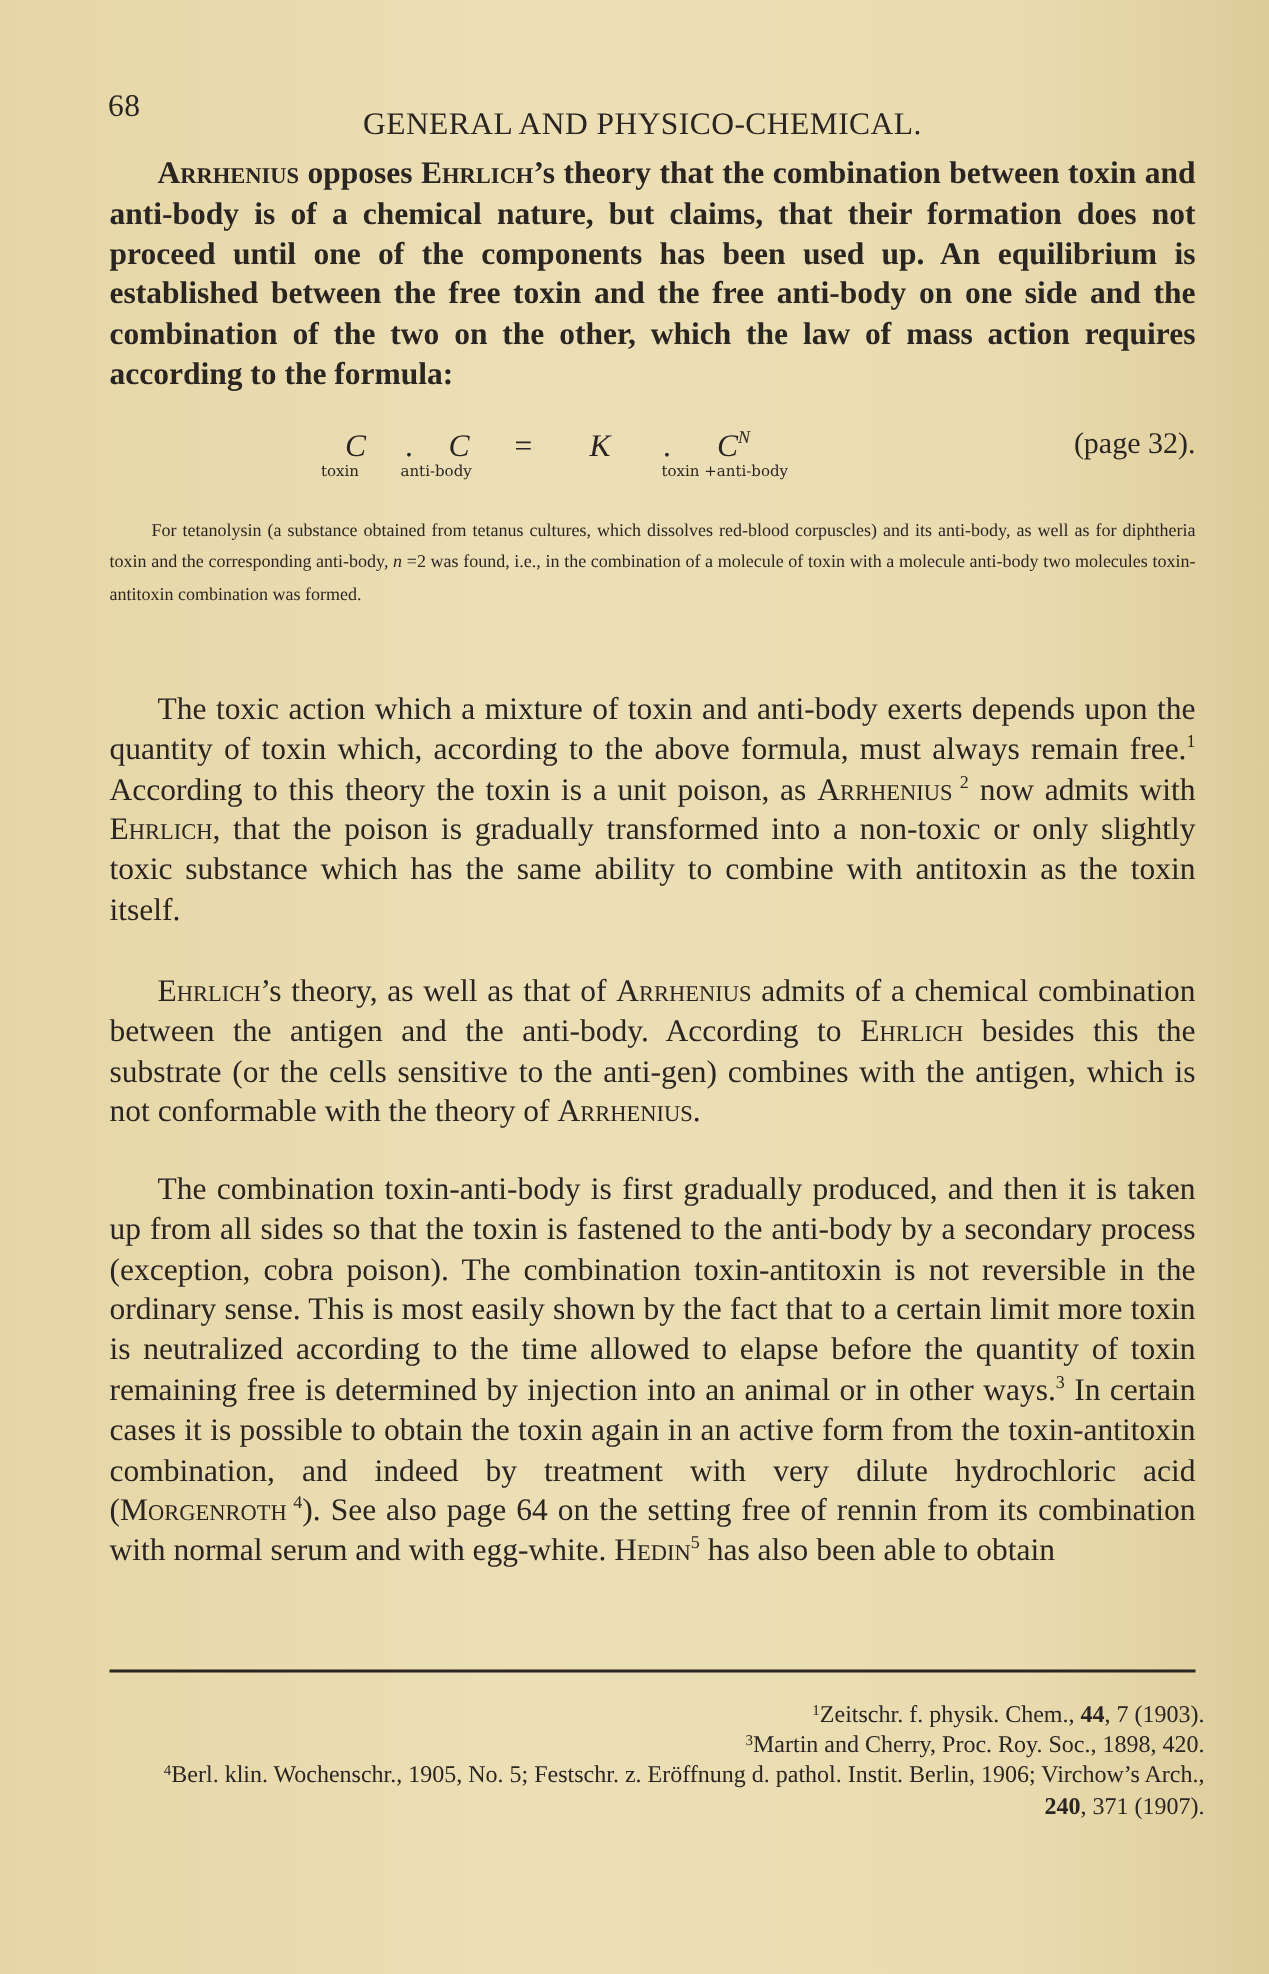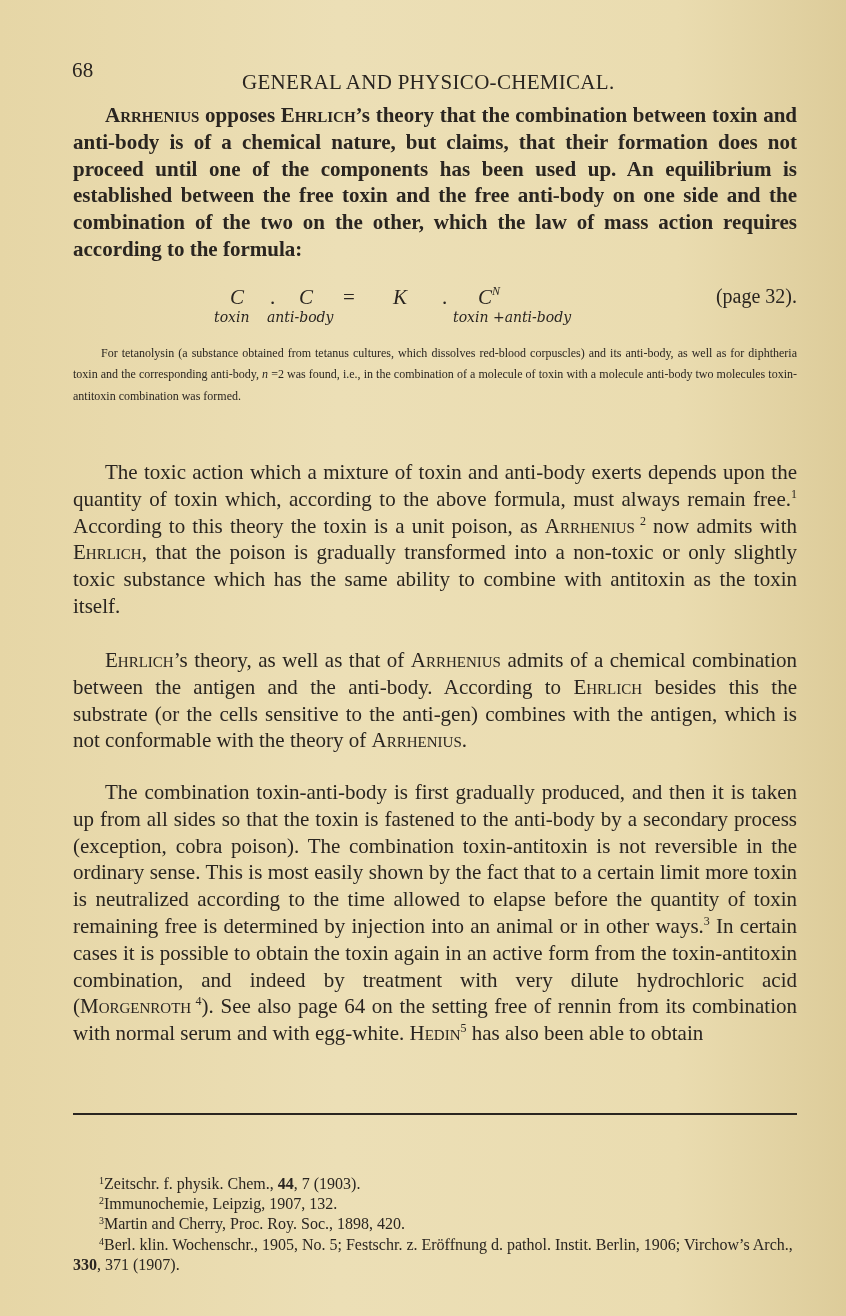--- a/index.html
+++ b/index.html
@@ -25,34 +25,34 @@
       font-size: 21px; line-height: 26.8px; text-align: justify;
     }
     .body-text p { margin: 0; text-indent: 32px; }
     .sc { font-variant: small-caps; }
     sup { font-size: 12px; line-height: 0; vertical-align: 8px; }
     .formula {
       position: absolute; top: 285px; left: 73px; width: 724px; height: 48px;
     }
     .formula .sym { position: absolute; top: 0; font-style: italic; font-size: 21px; }
     .formula .op { position: absolute; top: 0; font-size: 21px; }
-    .formula .sub { position: absolute; top: 24px; font-size: 14px; font-family: "DejaVu Serif", serif; font-style: italic; }
+    .formula .sub { position: absolute; top: 24px; font-size: 10px; font-family: "DejaVu Serif", serif; }
     .formula .ref { position: absolute; top: 0; right: 0; font-size: 20px; }
     .formula sup { font-size: 12px; vertical-align: 9px; font-style: italic; }
     .small-text {
       position: absolute; left: 73px; top: 343px; width: 724px;
       font-size: 12px; line-height: 21.4px; text-align: justify;
     }
     .small-text p { margin: 0; text-indent: 28px; }
     .footnote-rule {
       position: absolute; left: 73px; top: 1113px; width: 724px; height: 2px; background: #2a2520;
     }
     .footnotes {
-      position: absolute; left: 73px; top: 1174px; width: 730px;
-      font-size: 16px; line-height: 20.2px;
+      position: absolute; left: 73px; top: 1134px; width: 730px;
+      font-size: 16px; line-height: 20.2px; text-align: right;
     }
     .footnotes .fn { margin: 0; text-indent: 26px; }
     .footnotes sup { font-size: 10px; vertical-align: 5px; }
     .footnotes b { font-weight: bold; }
   </style>
 </head>
 <body>
 
 <div class="page">
 
@@ -68,21 +68,21 @@
   <div class="formula">
     <span class="sym" style="left:157px;">C</span>
     <span class="sub" style="left:141px;">toxin</span>
     <span class="op" style="left:197px;">.</span>
     <span class="sym" style="left:226px;">C</span>
     <span class="sub" style="left:194px;">anti-body</span>
     <span class="op" style="left:270px;">=</span>
     <span class="sym" style="left:320px;">K</span>
     <span class="op" style="left:369px;">.</span>
     <span class="sym" style="left:405px;"><span>C</span><sup>N</sup></span>
-    <span class="sub" style="left:368px;margin-left:12px;">toxin +anti-body</span>
+    <span class="sub" style="left:368px;">toxin +anti-body</span>
     <span class="ref">(page 32).</span>
   </div>
 
   <div class="small-text">
     <p><span>For tetanolysin (a substance obtained from tetanus cultures, which dissolves red-blood corpuscles) and its anti-body, as well as for diphtheria toxin and the corresponding anti-body, </span><i>n</i><span> =2 was found, i.e., in the combination of a molecule of toxin with a molecule anti-body two molecules toxin-antitoxin combination was formed.</span></p>
   </div>
 
   <div class="body-text" style="top:459px;">
     <p>The toxic action which a mixture of toxin and anti-body exerts depends upon the quantity of toxin which, according to the above formula, must always remain free.<sup>1</sup>  According to this theory the toxin is a unit poison, as <span class="sc">Arrhenius</span><sup> 2</sup> now admits with <span class="sc">Ehrlich</span>, that the poison is gradually transformed into a non-toxic or only slightly toxic substance which has the same ability to combine with antitoxin as the toxin itself.</p>
   </div>
@@ -92,18 +92,17 @@
   </div>
 
   <div class="body-text" style="top:779px;">
     <p>The combination toxin-anti-body is first gradually produced, and then it is taken up from all sides so that the toxin is fastened to the anti-body by a secondary process (exception, cobra poison).  The combination toxin-antitoxin is not reversible in the ordinary sense.  This is most easily shown by the fact that to a certain limit more toxin is neutralized according to the time allowed to elapse before the quantity of toxin remaining free is determined by injection into an animal or in other ways.<sup>3</sup>  In certain cases it is possible to obtain the toxin again in an active form from the toxin-antitoxin combination, and indeed by treatment with very dilute hydrochloric acid (<span class="sc">Morgenroth</span><sup> 4</sup>).  See also page 64 on the setting free of rennin from its combination with normal serum and with egg-white.  <span class="sc">Hedin</span><sup>5</sup> has also been able to obtain</p>
   </div>
 
   <div class="footnote-rule"></div>
 
   <div class="footnotes" id="footnotes">
       <p class="fn"><sup>1</sup>Zeitschr. f. physik. Chem., <b>44</b>, 7 (1903).</p>
-      <p class="fn"><sup>2</sup>Immunochemie, Leipzig, 1907, 132.</p>
       <p class="fn"><sup>3</sup>Martin and Cherry, Proc. Roy. Soc., 1898, 420.</p>
-      <p class="fn"><sup>4</sup>Berl. klin. Wochenschr., 1905, No. 5;  Festschr. z. Eröffnung d. pathol. Instit. Berlin, 1906; Virchow’s Arch., <b>330</b>, 371 (1907).</p>
+      <p class="fn"><sup>4</sup>Berl. klin. Wochenschr., 1905, No. 5;  Festschr. z. Eröffnung d. pathol. Instit. Berlin, 1906; Virchow’s Arch., <b>240</b>, 371 (1907).</p>
     </div>
 
 </div>
 
 </body></html>

